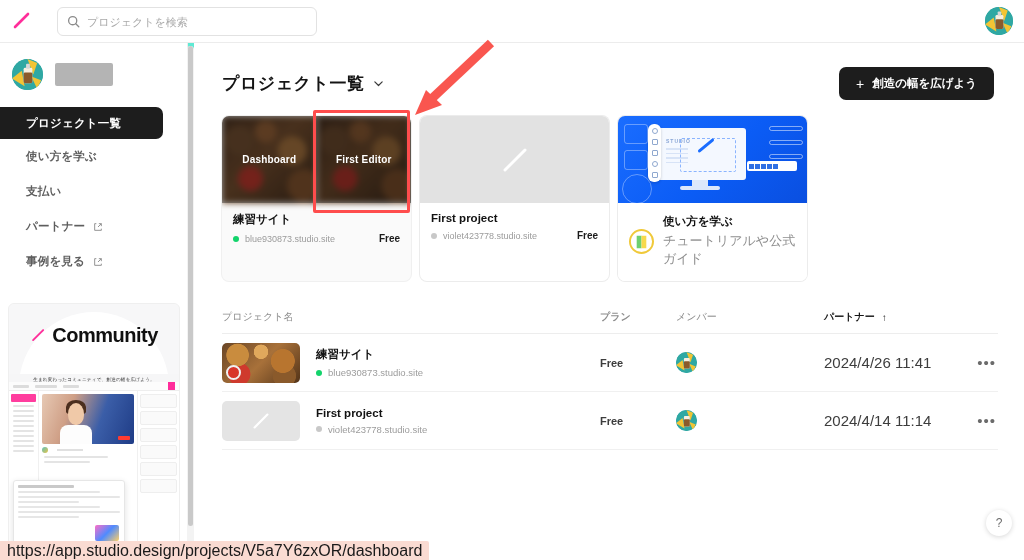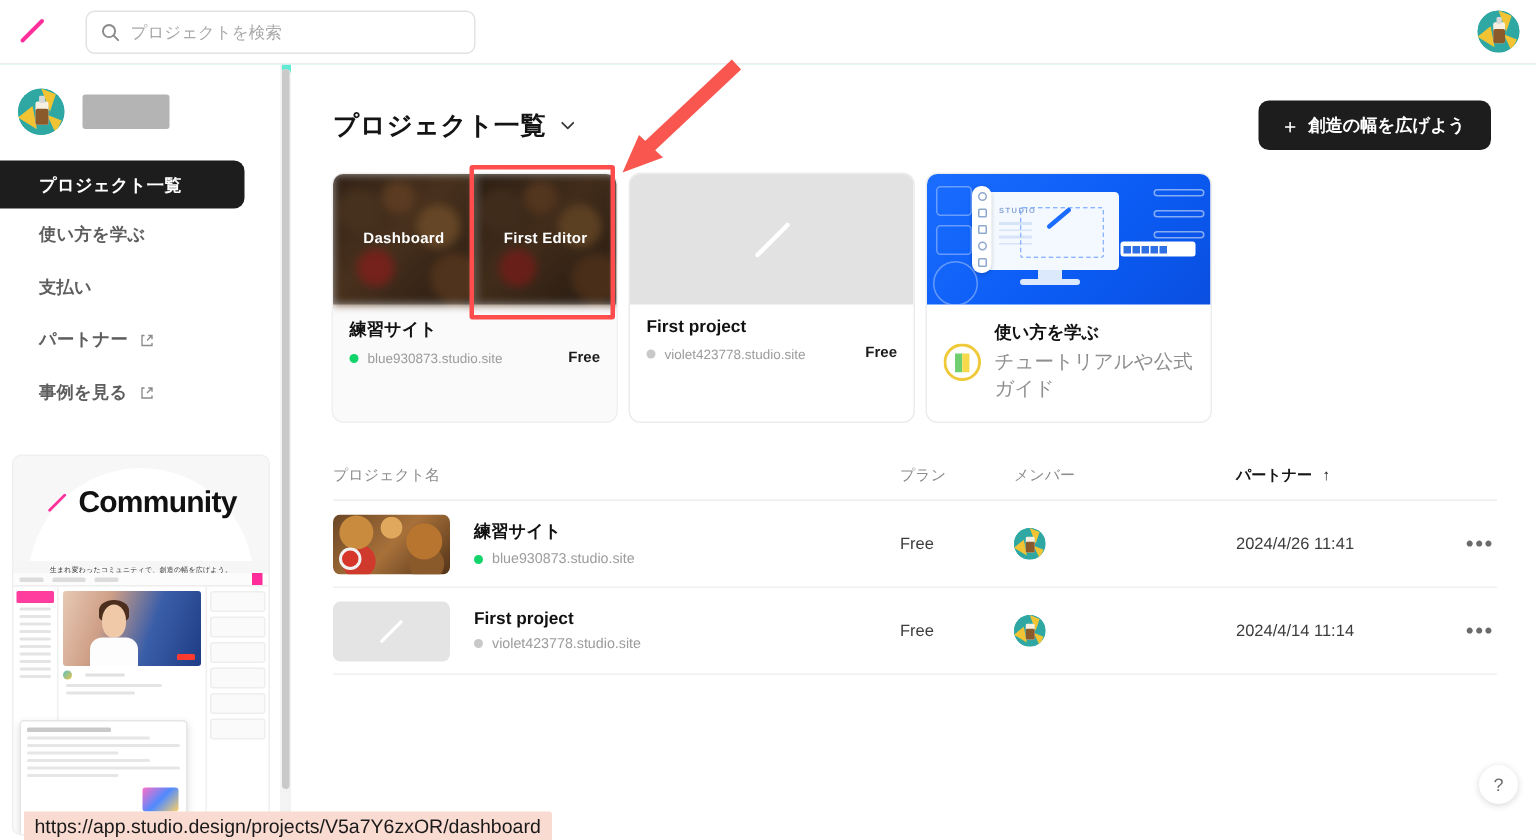--- a/index.html
+++ b/index.html
@@ -235,51 +235,51 @@
 
   
   .table { margin: 27px 26px 0 28px; }
   .thead {
     display: flex; align-items: center; height: 26px;
     border-bottom: 1px solid #ededed; padding-bottom: 7px;
   }
   .th { font-size: 10px; color: #8d8d8d; }
   .th.strong { color: #151515; font-weight: 700; }
   .col-name { width: 378px; }
-  .col-plan { width: 76px; }
+  .col-plan { width: 76px; font-weight: bold; }
   .col-member { width: 148px; }
   .col-access { width: 132px; display: flex; align-items: center; gap: 7px; }
   .col-menu { width: 40px; text-align: right; }
 
   .trow {
     display: flex; align-items: center; height: 58px;
     border-bottom: 1px solid #f0f0f0;
   }
   .row-thumb { width: 78px; height: 40px; border-radius: 5px; overflow: hidden; flex: none; position: relative; }
   .row-thumb.grey { background: #e4e4e4; display: flex; align-items: center; justify-content: center; }
   .row-nameblock { margin-left: 16px; }
   .row-name { font-size: 11.5px; font-weight: 700; color: #121212; }
   .row-meta { display: flex; align-items: center; margin-top: 5px; }
   .row-url { font-size: 9.5px; color: #9c9c9c; }
   .td { font-size: 11px; color: #3d3d3d; }
-  .td-date { font-size: 11px; color: #3d3d3d; }
+  .td-date { font-size: 15px; color: #3d3d3d; }
   .kebab { font-size: 15px; color: #6b6b6b; letter-spacing: 1px; cursor: pointer; line-height: 1; }
 
   
   .hl-box {
     position: absolute; left: 313px; top: 110px; width: 97px; height: 103px;
     border: 3px solid #ff4d4d; border-radius: 2px; pointer-events: none; z-index: 40;
   }
   .arrow-svg { position: absolute; left: 395px; top: 35px; z-index: 41; pointer-events: none; }
 
   
   .statusbar {
-    position: absolute; left: 16px; bottom: 0; height: 19px;
+    position: absolute; left: 0; bottom: 0; height: 19px;
     background: #fadbd2; color: #1a1a1a;
-    font-size: 13px; display: flex; align-items: center;
+    font-size: 16px; display: flex; align-items: center;
     padding: 0 7px; border-top-right-radius: 2px; z-index: 50;
   }
   .help-btn {
     position: absolute; right: 12px; bottom: 24px; width: 26px; height: 26px;
     border-radius: 50%; background: #fff; box-shadow: 0 1px 5px rgba(0,0,0,.16);
     display: flex; align-items: center; justify-content: center;
     font-size: 12px; color: #6d6d6d; cursor: pointer; z-index: 45;
   }
 </style>
 </head>

